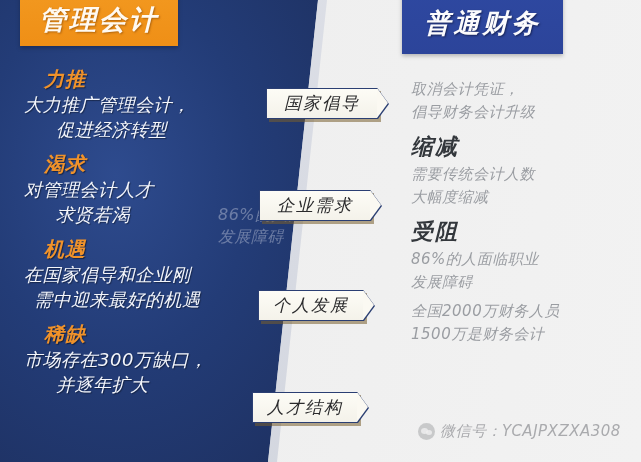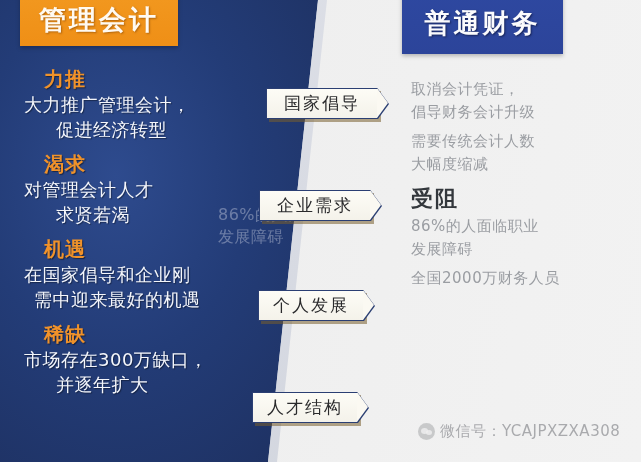--- a/index.html
+++ b/index.html
@@ -1,21 +1,21 @@
 <!DOCTYPE html>
 <html><head>
 <meta charset="utf-8">
 <style>
   html,body{margin:0;padding:0;}
   body{
     width:641px;height:462px;overflow:hidden;
     font-family:"DejaVu Sans","Liberation Sans",sans-serif;
     background:#eeeeee;
   }
-  #stage{position:relative;width:641px;height:462px;overflow:hidden;background:#edecec;}
+  #stage{position:relative;width:641px;height:462px;overflow:hidden;background:#edecec;font-style:italic;}
 
   
   .bg-right{
     position:absolute;inset:0;
     background:linear-gradient(100deg,#e9e9e9 0%,#efefef 40%,#f2f2f2 100%);
   }
   .bg-left{
     position:absolute;left:0;top:0;width:330px;height:462px;
     background:radial-gradient(ellipse at 35% 38%, #2e4b8e 0%, #233c77 45%, #1d2f5e 100%);
     clip-path:polygon(0 0, 318px 0, 268px 462px, 0 462px);
@@ -151,32 +151,34 @@
   </div>
 
   <div class="right-col">
 
     <div class="r-block">
       <div class="r-line">取消会计凭证，</div>
       <div class="r-line">倡导财务会计升级</div>
     </div>
 
     <div class="r-block">
+      <div class="r-title">缩减</div>
       <div class="r-line">需要传统会计人数</div>
       <div class="r-line">大幅度缩减</div>
     </div>
 
     <div class="r-block">
       <div class="r-title">受阻</div>
       <div class="r-line">86%的人面临职业</div>
       <div class="r-line">发展障碍</div>
     </div>
 
     <div class="r-block">
       <div class="r-line">全国2000万财务人员</div>
+      <div class="r-line">1500万是财务会计</div>
     </div>
 
   </div>
 
   <div class="ghost">
     <div>86%的人面临职业</div>
     <div>发展障碍</div>
   </div>
 
   <div class="tag" id="tag0">国家倡导</div>

